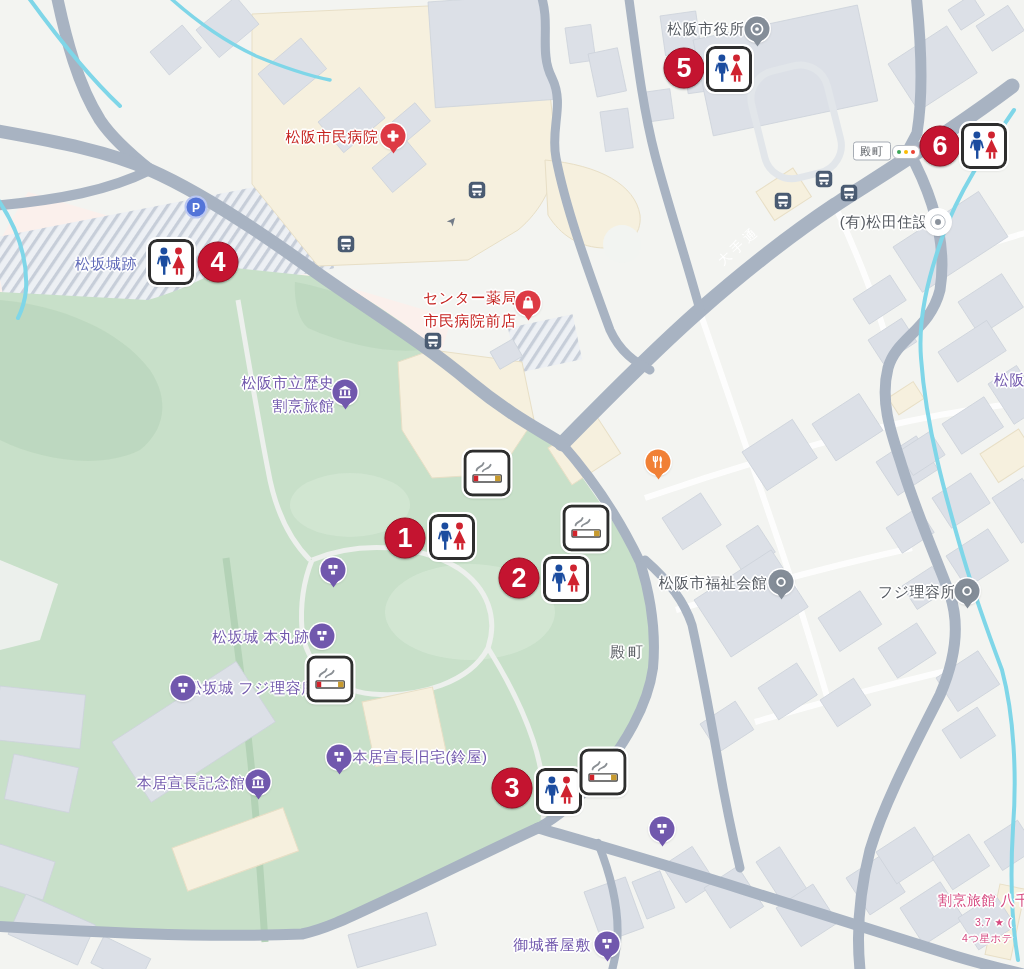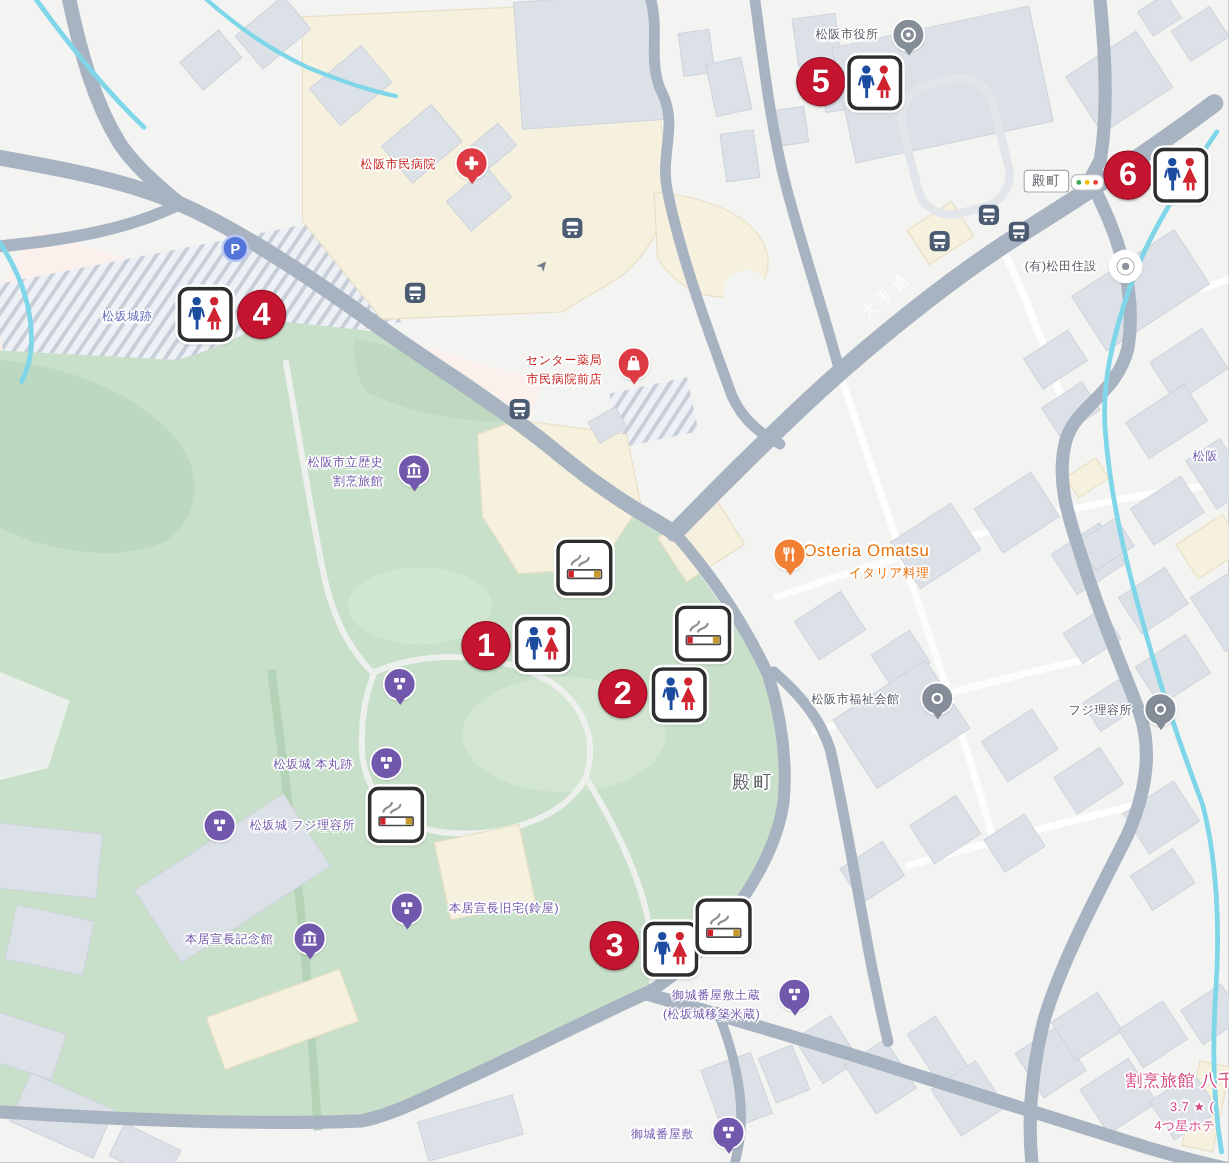--- a/index.html
+++ b/index.html
@@ -1,24 +1,24 @@
 <!DOCTYPE html>
 <html style="--marker_red: #c41430; --toilet_blue: #1b4c9f; --toilet_red: #cf2330; --poi_purple: #7158ad; --poi_orange: #e8710a; --poi_red: #c5221f; --poi_pink: #d6487f; --poi_gray: #555a61; --toilet_label_blue: #5e68b8; --park_green: #c8e0c9; --road_gray: #a8b3c2; --water_cyan: #7fd6e8; --traffic_green: #3aa757; --traffic_yellow: #fbbc04; --traffic_red: #ea4335;"><head>
 <meta charset="utf-8">
 <style>
   html,body{margin:0;padding:0;background:#888;}
   #map{position:relative;width:1024px;height:969px;overflow:hidden;background:#f3f4f1;
        font-family:"Liberation Sans",sans-serif;}
   #basemap{position:absolute;left:0;top:0;}
   .lbl{position:absolute;transform:translate(-50%,-50%);white-space:nowrap;
-       font-size:10px;font-weight:500;letter-spacing:.5px;
+       font-size:15px;font-weight:500;letter-spacing:.5px;
        text-shadow:-1px -1px 0 #fff,1px -1px 0 #fff,-1px 1px 0 #fff,1px 1px 0 #fff,
                    0 -2px 0 #fff,0 2px 0 #fff,-2px 0 0 #fff,2px 0 0 #fff;}
   .stack{position:absolute;transform:translate(-50%,-50%);display:flex;flex-direction:column;
-         align-items:flex-end;line-height:1.55;}
+         align-items:center;line-height:1.55;}
   .stack.right{align-items:flex-end;}
   .stack .lbl{position:static;transform:none;}
   .noxform{transform:translateY(-50%);}
   .sub{font-size:10.5px;font-weight:400;}
   .t-purple{color:var(--poi_purple);}
   .t-red{color:var(--poi_red);}
   .t-orange{color:var(--poi_orange);}
   .t-gray{color:var(--poi_gray);}
   .t-blue{color:var(--toilet_label_blue);}
   .t-pink{color:var(--poi_pink);}
@@ -214,35 +214,27 @@
     <span class="lbl t-red">センター薬局</span>
     <span class="lbl t-red">市民病院前店</span>
   </div>
   <div class="lbl t-gray" style="left:706px;top:29px">松阪市役所</div>
   <div class="lbl t-gray" style="left:884px;top:222px">(有)松田住設</div>
   <div class="lbl t-blue" style="left:106px;top:264px">松坂城跡</div>
   <div class="stack right" style="left:288px;top:394px">
     <span class="lbl t-purple">松阪市立歴史</span>
     <span class="lbl t-purple">割烹旅館</span>
   </div>
-  <div class="stack" style="left:722px;top:467px">
-    <span class="lbl t-orange" style="font-size:14px">Osteria Omatsu</span>
-    <span class="lbl t-orange sub">イタリア料理</span>
-  </div>
   <div class="lbl t-gray" style="left:713px;top:583px">松阪市福祉会館</div>
   <div class="lbl t-gray" style="left:917px;top:592px">フジ理容所</div>
   <div class="lbl t-purple" style="left:261px;top:637px">松坂城 本丸跡</div>
   <div class="lbl t-purple" style="left:252px;top:688px">松坂城 フジ理容所</div>
   <div class="lbl t-district" style="left:628px;top:652px">殿町</div>
   <div class="lbl t-purple" style="left:420px;top:757px">本居宣長旧宅(鈴屋)</div>
   <div class="lbl t-purple" style="left:191px;top:783px">本居宣長記念館</div>
-  <div class="stack" style="left:593px;top:838px">
-    <span class="lbl t-purple">御城番屋敷土蔵</span>
-    <span class="lbl t-purple">(松坂城移築米蔵)</span>
-  </div>
   <div class="lbl t-purple" style="left:552px;top:945px">御城番屋敷</div>
   <div class="lbl t-pink noxform" style="left:938px;top:901px;font-size:14px">割烹旅館 八千</div>
   <div class="lbl t-pink noxform sub" style="left:975px;top:922px">3.7 ★ (</div>
   <div class="lbl t-pink noxform sub" style="left:962px;top:939px">4つ星ホテ</div>
   <div class="lbl t-purple noxform" style="left:994px;top:380px">松阪</div>
   <div class="lbl t-road" style="left:739px;top:246px;transform:translate(-50%,-50%) rotate(-42deg)">大手通</div>
   <div class="roadsign" style="left:872px;top:151px">殿町</div>
 
   <div class="poi pin tail pc-red" style="left:393px;top:136px">
       <svg viewBox="0 0 20 20" fill="#fff">

